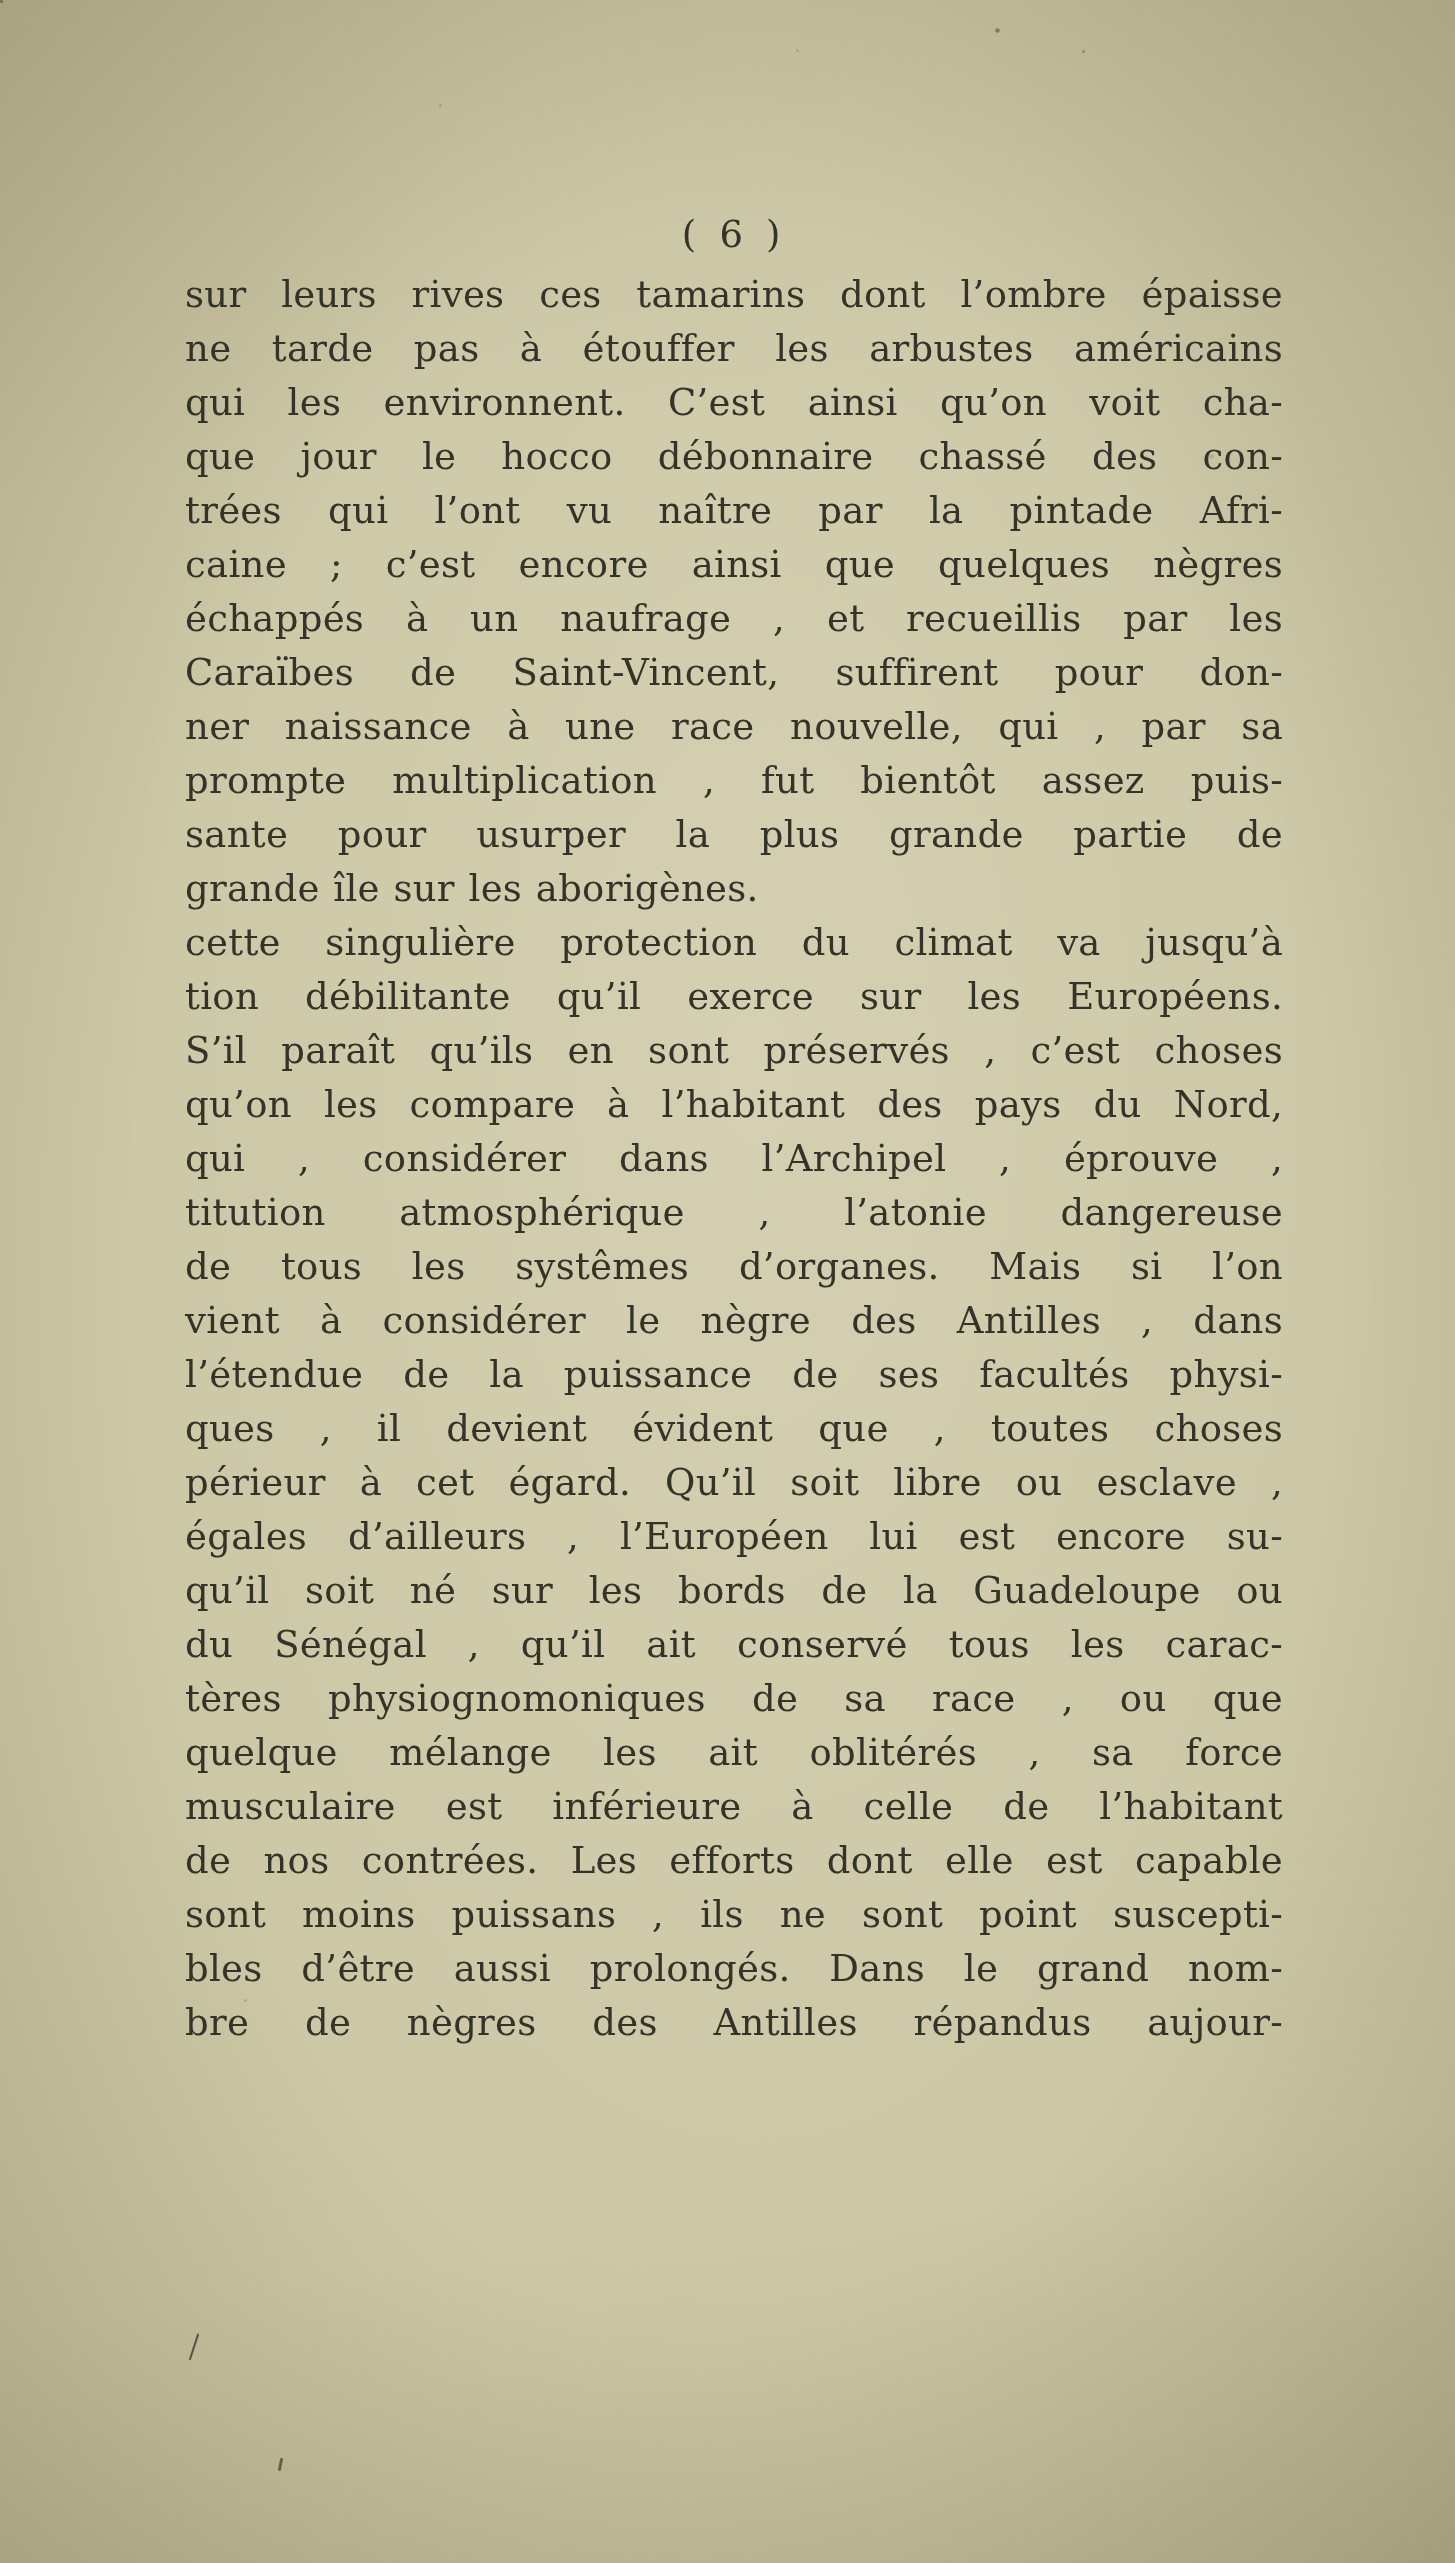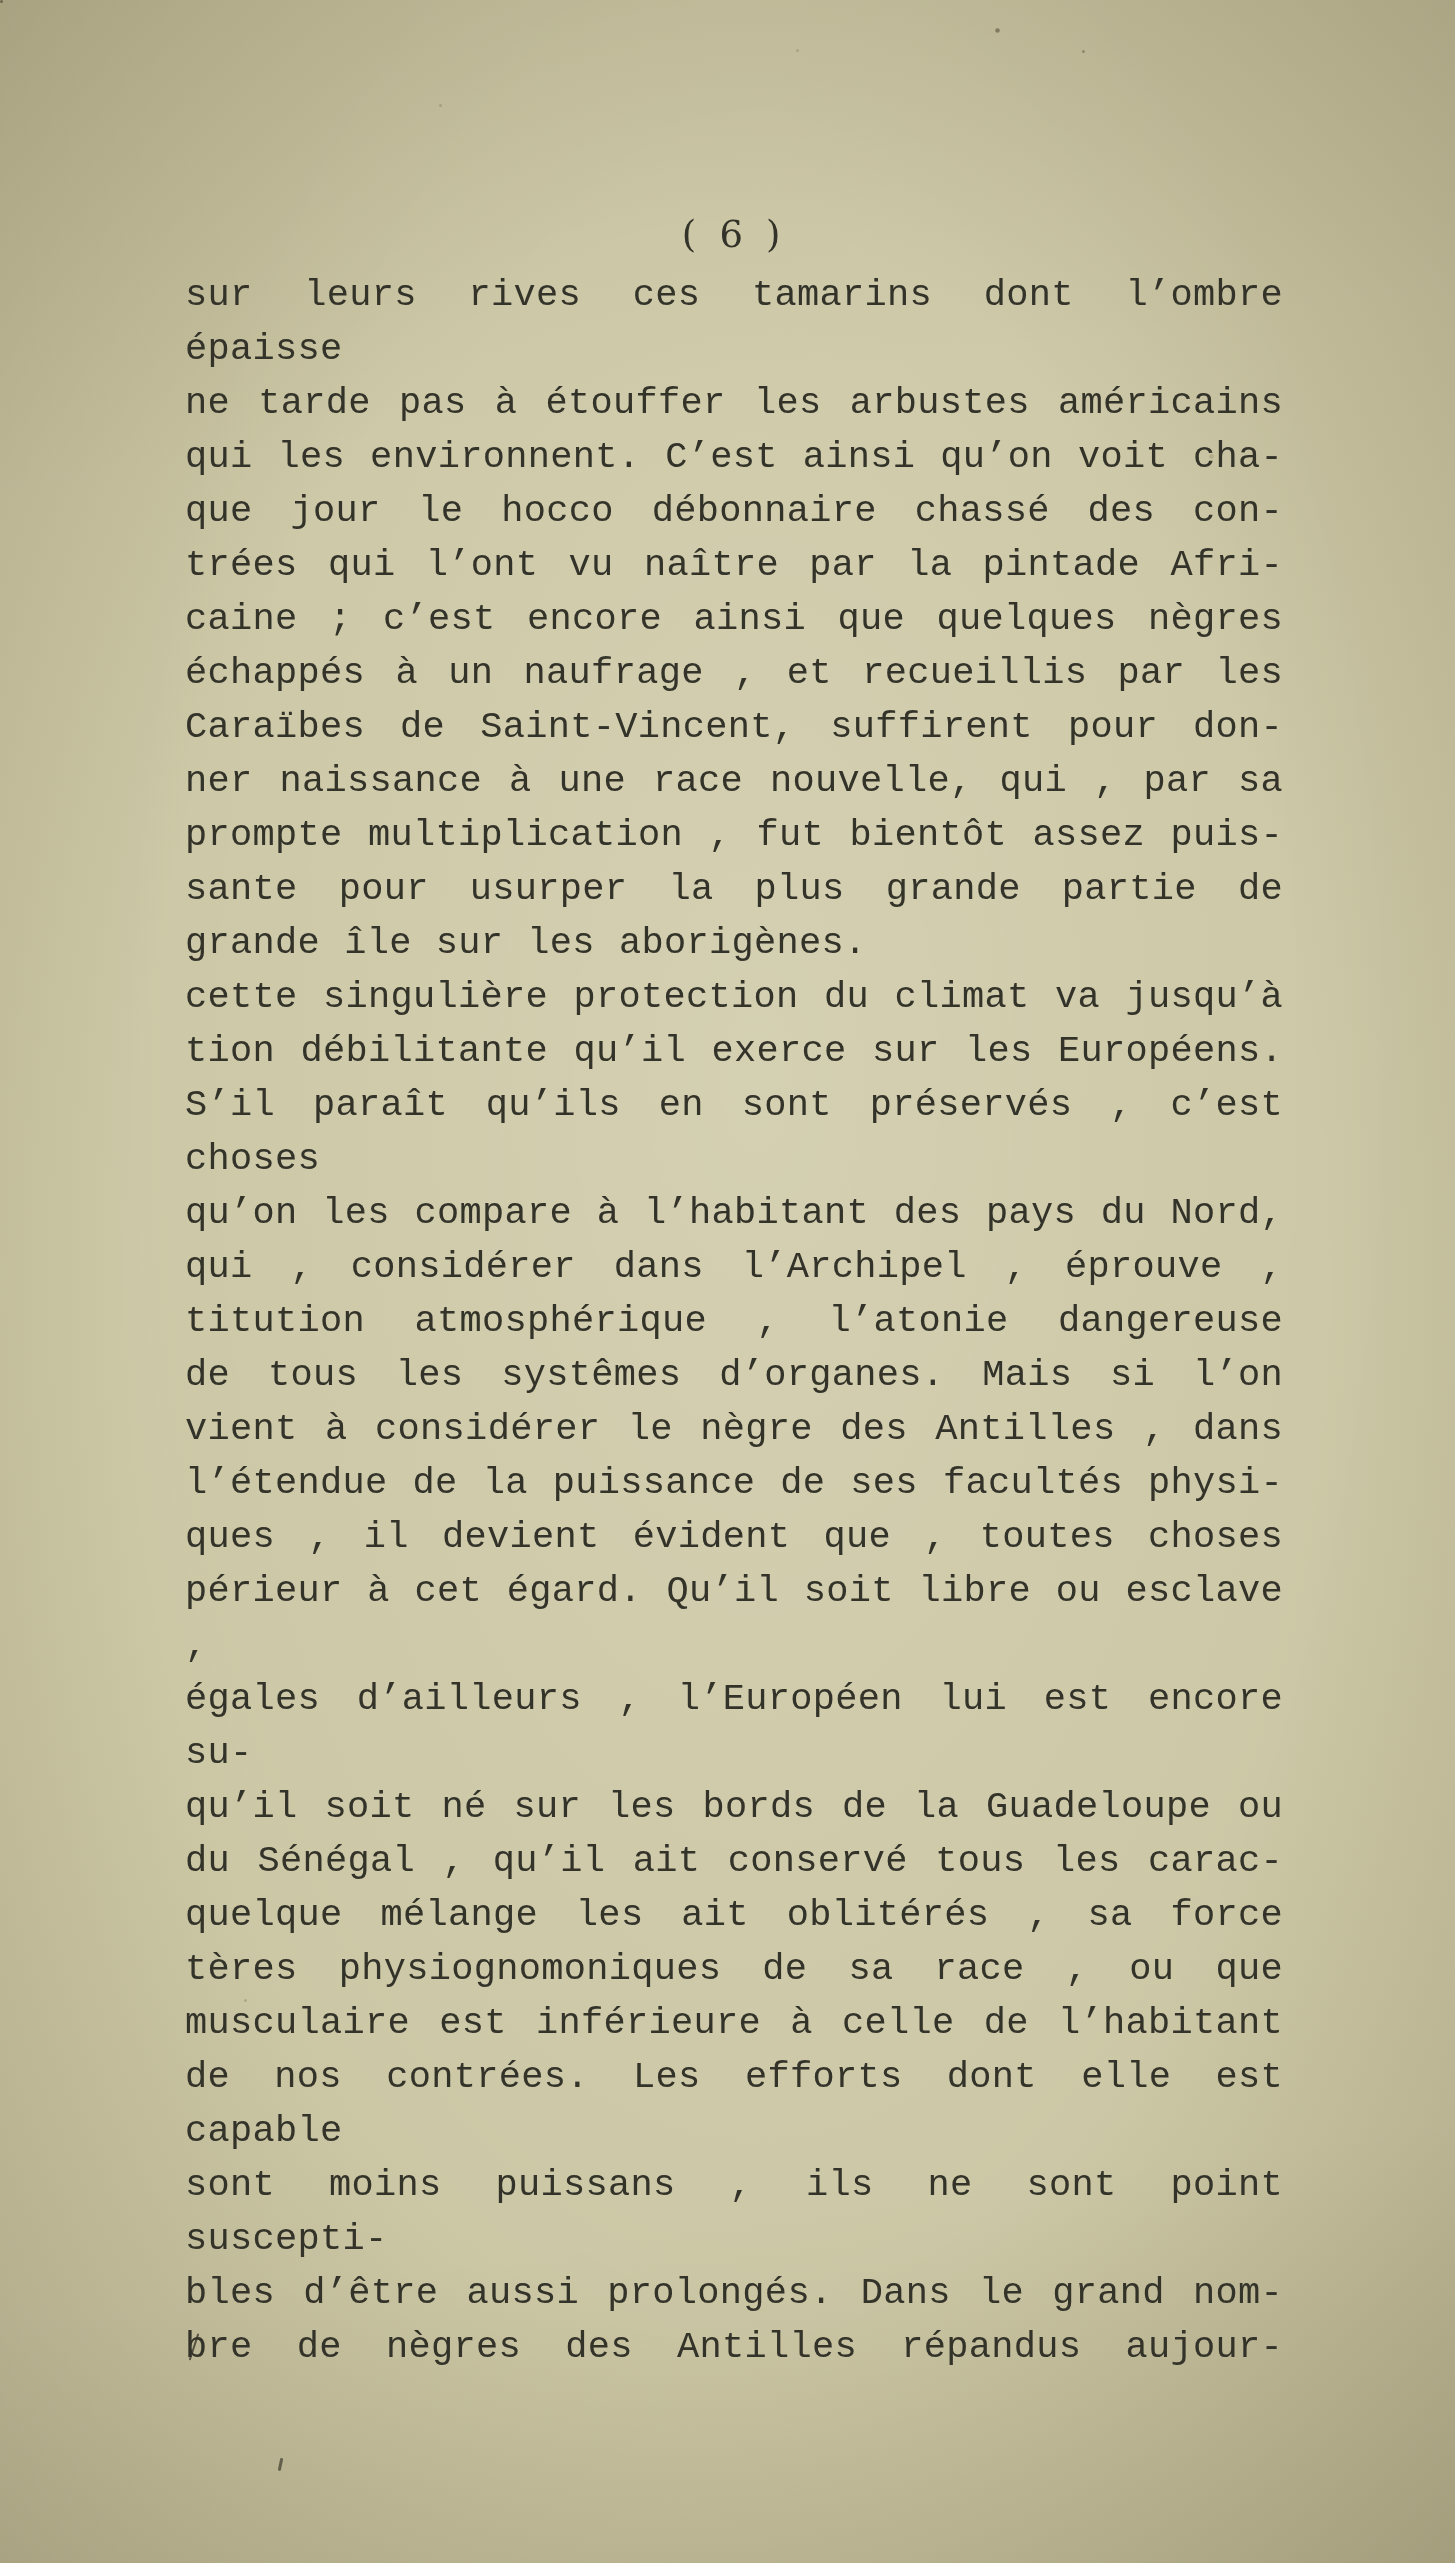--- a/index.html
+++ b/index.html
@@ -47,21 +47,20 @@
     letter-spacing: 5.7px;
   }
 
   .textblock {
     position: absolute;
     top: 268px;
     left: 185px;
     width: 1098px;
     font-size: 37px;
     line-height: 54px;
-    font-family: Liberation Mono, monospace;
   }
 
   .line {
     width: 100%;
     letter-spacing: 0.3px;
     word-spacing: 1.6px;
     text-align: justify;
     text-align-last: justify;
   }
   .line.no-justify { text-align-last: left; }
@@ -110,22 +109,22 @@
       <div class="line">qui , considérer dans l’Archipel , éprouve ,</div>
       <div class="line">titution atmosphérique , l’atonie dangereuse</div>
       <div class="line">de tous les systêmes d’organes. Mais si l’on</div>
       <div class="line">vient à considérer le nègre des Antilles , dans</div>
       <div class="line">l’étendue de la puissance de ses facultés physi-</div>
       <div class="line">ques , il devient évident que , toutes choses</div>
       <div class="line">périeur à cet égard. Qu’il soit libre ou esclave ,</div>
       <div class="line">égales d’ailleurs , l’Européen lui est encore su-</div>
       <div class="line">qu’il soit né sur les bords de la Guadeloupe ou</div>
       <div class="line">du Sénégal , qu’il ait conservé tous les carac-</div>
+      <div class="line">tères physiognomoniques de sa race , ou que</div>
       <div class="line">quelque mélange les ait oblitérés , sa force</div>
-      <div class="line">tères physiognomoniques de sa race , ou que</div>
       <div class="line">musculaire est inférieure à celle de l’habitant</div>
       <div class="line">de nos contrées. Les efforts dont elle est capable</div>
       <div class="line">sont moins puissans , ils ne sont point suscepti-</div>
       <div class="line">bles d’être aussi prolongés. Dans le grand nom-</div>
       <div class="line">bre de nègres des Antilles répandus aujour-</div>
     </div>
 
   <div class="stray-mark-1"></div>
   <div class="stray-mark-2"></div>
 </div>

